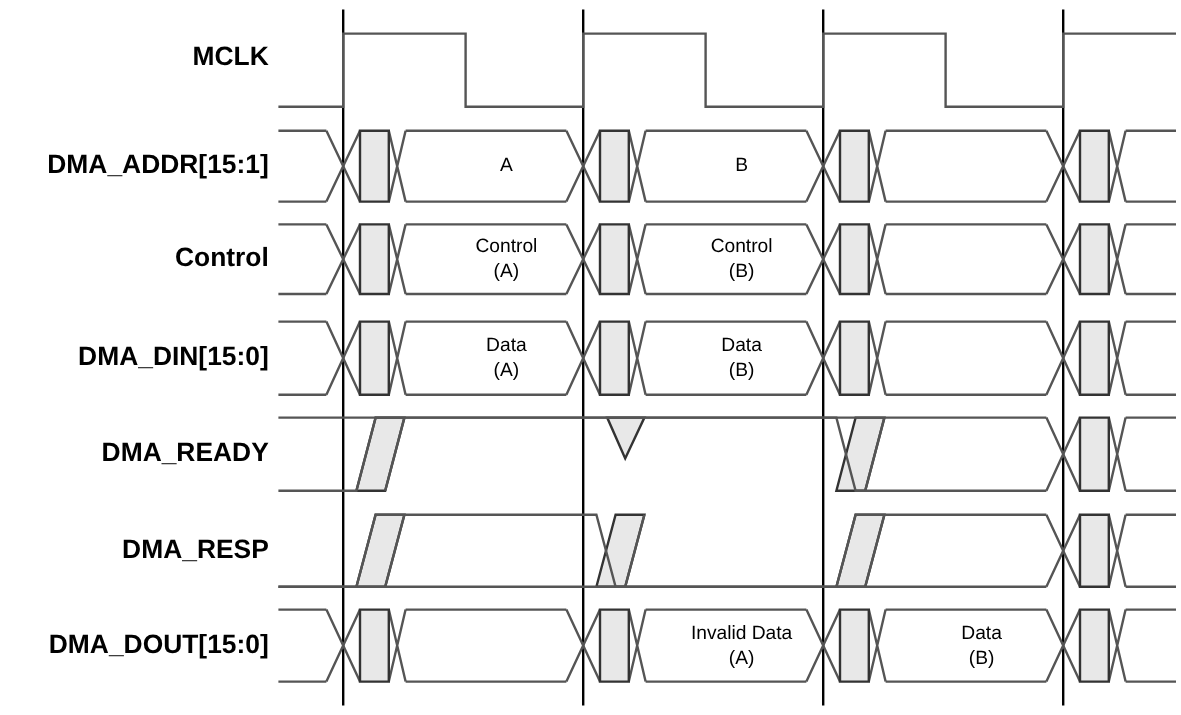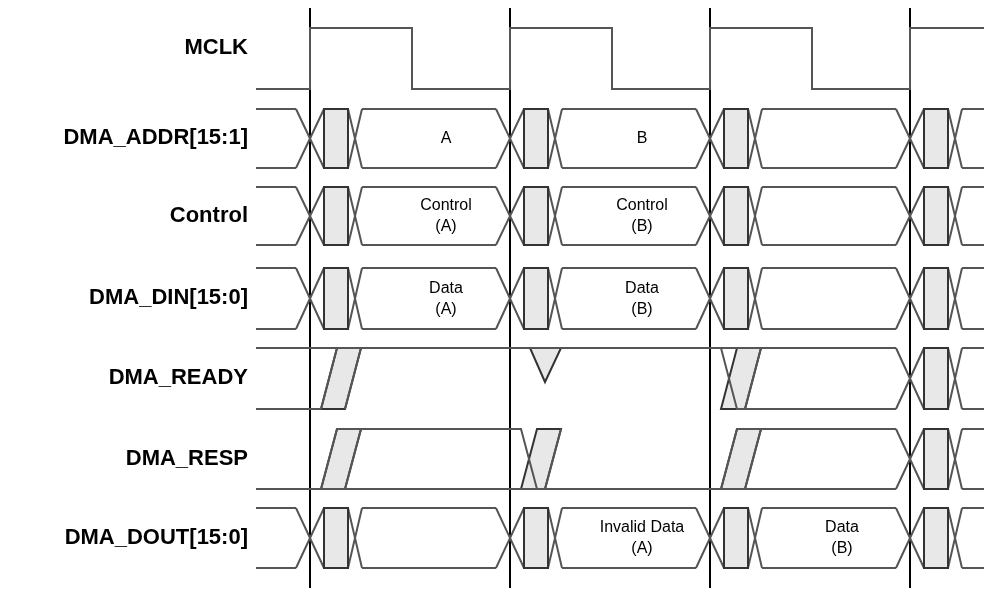--- a/index.html
+++ b/index.html
@@ -11,21 +11,20 @@
     width: 984px;
     height: 596px;
     overflow: hidden;
     font-family: "Liberation Sans", sans-serif;
   }
   #diagram-root {
     position: relative;
     width: 856px;
     height: 596px;
     background: #ffffff;
-    margin-left: 24px;
   }
   svg.wave-canvas {
     display: block;
     width: 984px;
     height: 596px;
   }
   .sig-label {
     font-family: "Liberation Sans", sans-serif;
     font-size: 22px;
     font-weight: bold;

